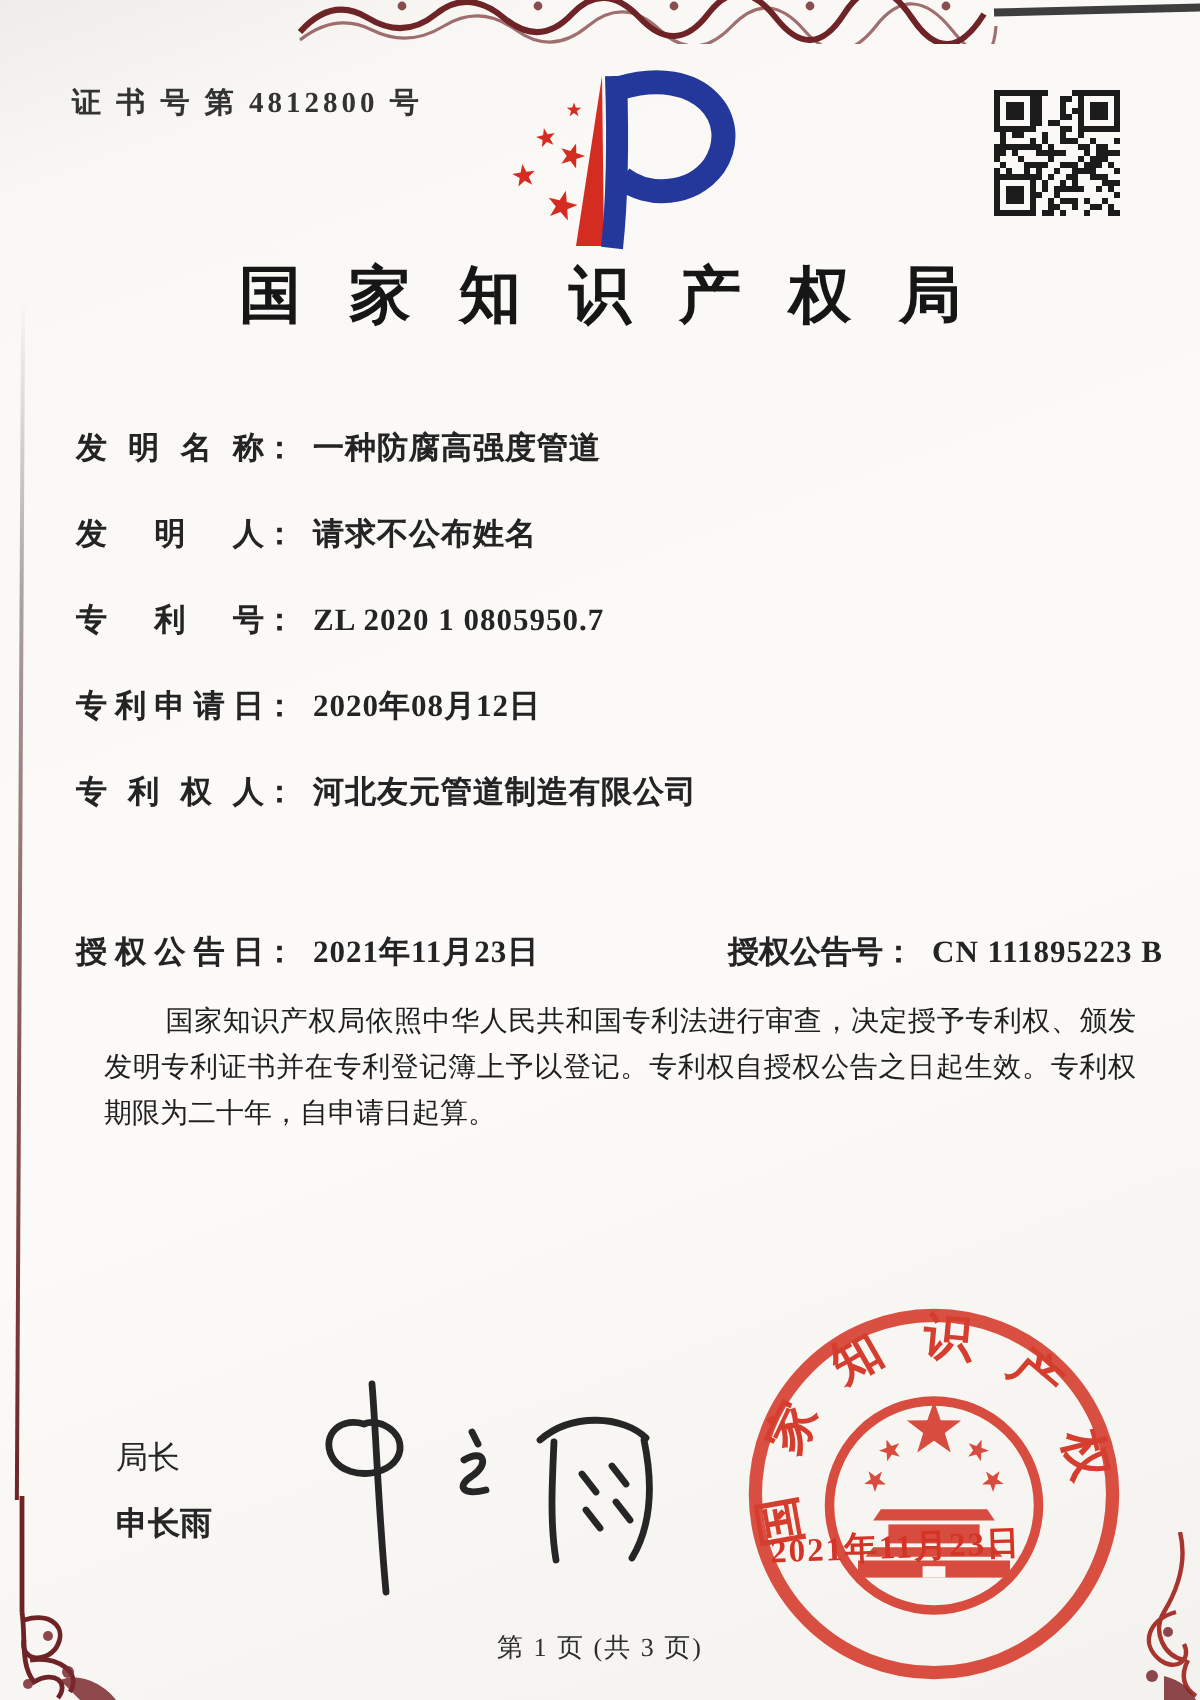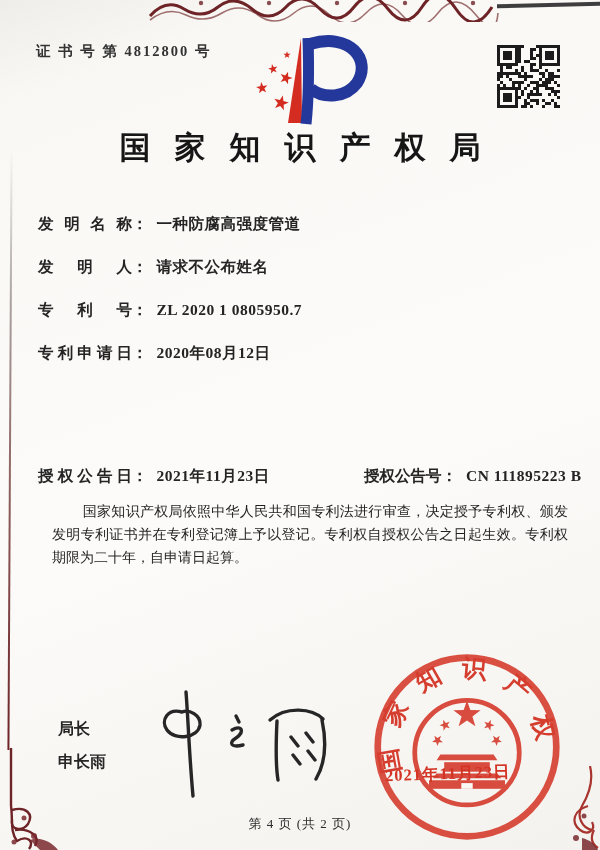--- a/index.html
+++ b/index.html
@@ -29,21 +29,21 @@
   .flabel{display:inline-block;width:94px;text-align:justify;text-align-last:justify;vertical-align:bottom}
   .fcolon{margin-right:9px}
   .fvalue{letter-spacing:.5px}
   .fright{position:absolute;left:326px;top:0}
   .fright .flabel{width:auto;text-align:left;text-align-last:auto;margin-right:0}
 
   .bodytext{position:absolute;left:52px;right:32px;top:500px;font-size:14px;line-height:23px;
             text-align:justify;color:#1f1f1f}
   .bodytext p{text-indent:2.2em}
 
-  .sig-title{position:absolute;left:58px;top:719px;font-size:16px;font-weight:700;color:#262626}
+  .sig-title{position:absolute;left:58px;top:719px;font-size:16px;font-weight:400;color:#262626}
   .sig-name{position:absolute;left:58px;top:752px;font-size:16px;font-weight:600;color:#262626}
   .sig-hand{position:absolute;left:132px;top:686px}
 
   .seal{position:absolute;left:372px;top:652px;width:190px;height:190px}
   .seal svg{opacity:.95}
   .sealdate{position:absolute;left:385px;top:763px;font-size:16.5px;font-weight:bold;color:#d43425;
             letter-spacing:1px;transform:rotate(-2deg);white-space:nowrap}
 
   .footer{position:absolute;left:0;right:0;top:815px;text-align:center;font-size:13px;color:#2c2c2c;letter-spacing:1px}
 </style>
@@ -352,20 +352,23 @@
   </div>
   <div class="frow" style="top:257px">
     <span class="flabel">发明人</span><span class="fcolon">：</span><span class="fvalue">请求不公布姓名</span>
   </div>
   <div class="frow" style="top:300px">
     <span class="flabel">专利号</span><span class="fcolon">：</span><span class="fvalue">ZL 2020 1 0805950.7</span>
   </div>
   <div class="frow" style="top:343px">
     <span class="flabel">专利申请日</span><span class="fcolon">：</span><span class="fvalue">2020年08月12日</span>
   </div>
+  <div class="frow" style="top:386px">
+    <span class="flabel">专利权人</span><span class="fcolon">：</span><span class="fvalue">河北友元管道制造有限公司</span>
+  </div>
   <div class="frow" style="top:466px">
     <span><span class="flabel">授权公告日</span><span class="fcolon">：</span><span class="fvalue">2021年11月23日</span></span>
     <span class="fright"><span class="flabel">授权公告号</span><span class="fcolon">：</span><span class="fvalue">CN 111895223 B</span></span>
   </div>
 
   <div class="bodytext">
     <p>国家知识产权局依照中华人民共和国专利法进行审查，决定授予专利权、颁发发明专利证书并在专利登记簿上予以登记。专利权自授权公告之日起生效。专利权期限为二十年，自申请日起算。</p>
   </div>
 
   <div class="sig-title">局长</div>
@@ -400,15 +403,15 @@
         <path d="M68,114 L132,114 L128,108 L72,108 Z"></path>
         <rect x="76" y="116" width="48" height="10"></rect>
         <path d="M64,133 L136,133 L132,128 L68,128 Z"></path>
         <rect x="60" y="135" width="80" height="9"></rect>
         <rect x="94" y="138" width="12" height="6" fill="#faf9f6"></rect>
       </g>
     </svg>
   </div>
   <div class="sealdate">2021年11月23日</div>
 
-  <div class="footer">第 4 页 (共 2 页)</div>
+  <div class="footer">第 1 页 (共 3 页)</div>
 
 </div>
 
 </body></html>

